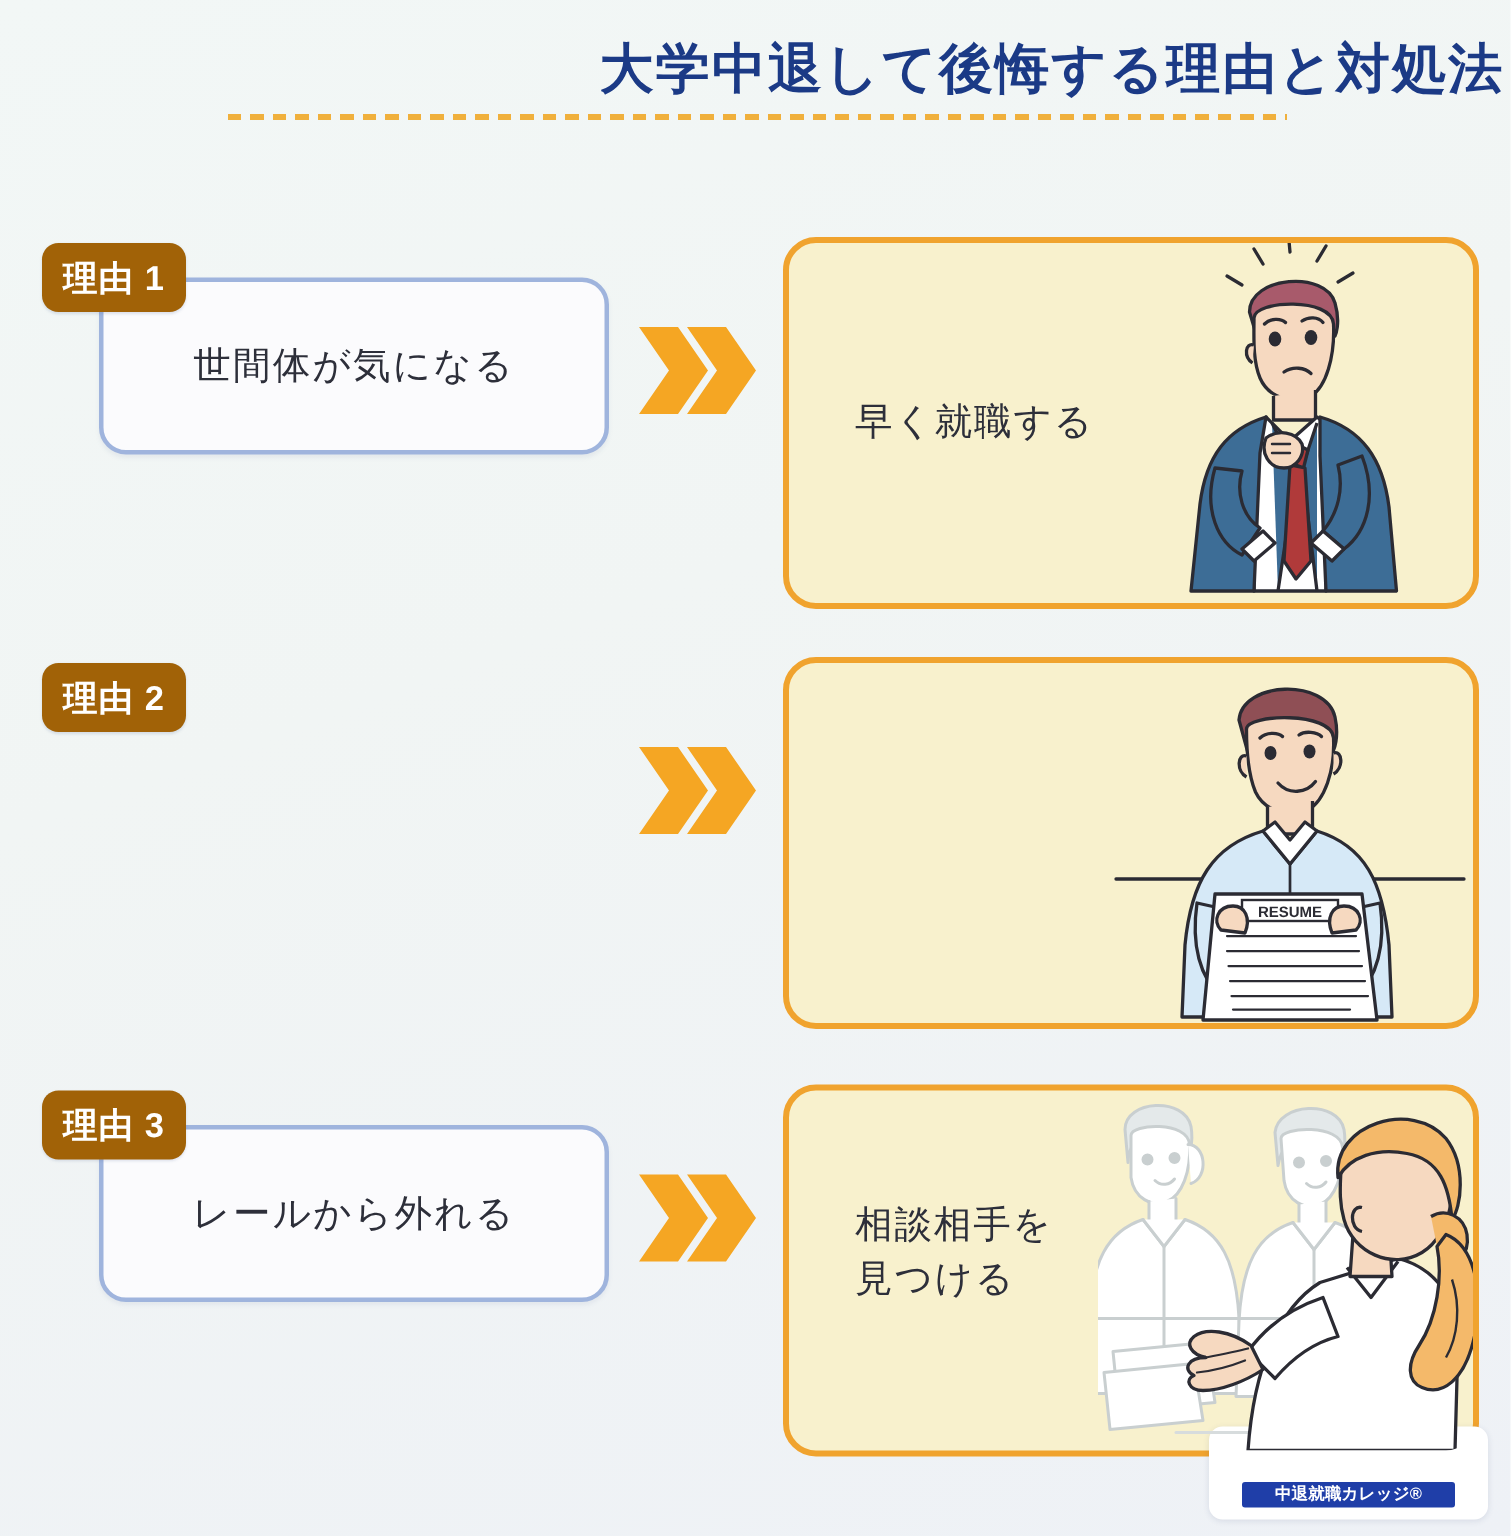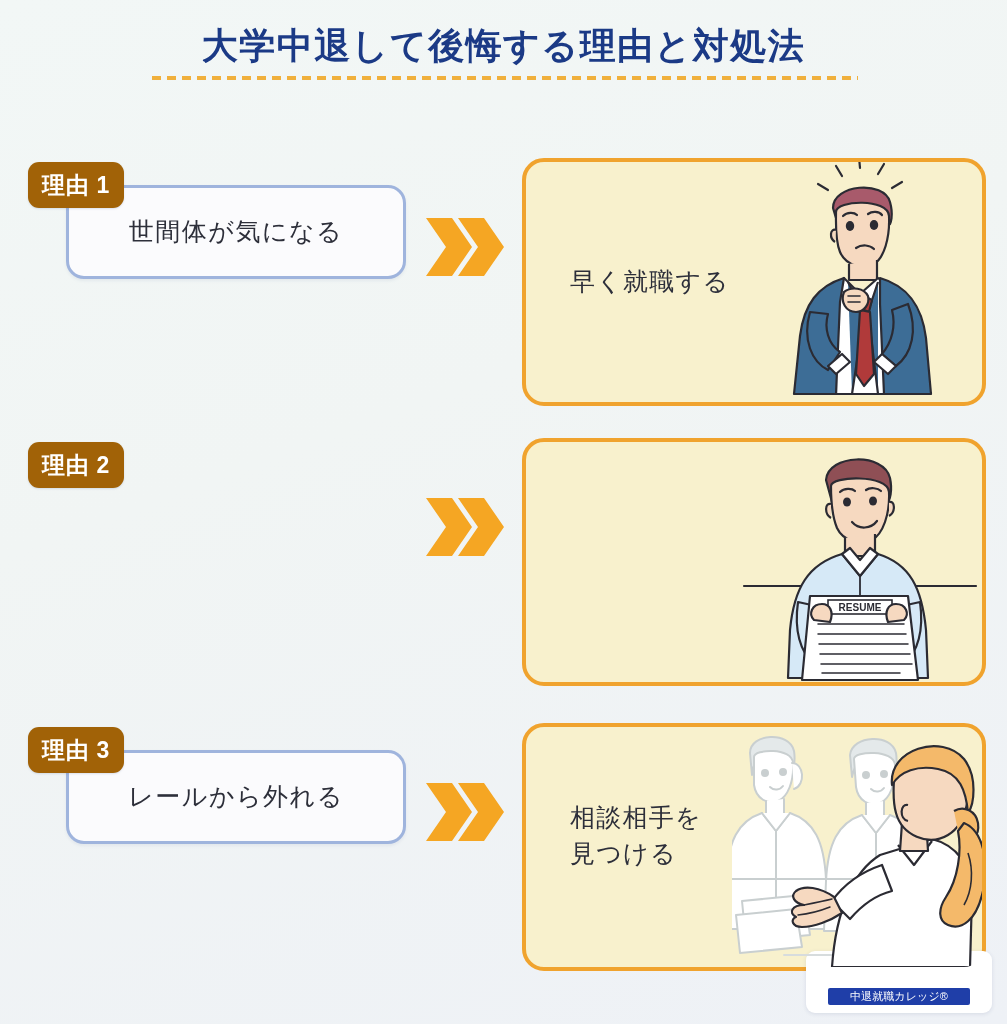--- a/index.html
+++ b/index.html
@@ -15,21 +15,21 @@
     position: relative;
     -webkit-font-smoothing: antialiased;
   }
 
   
   .title-wrap {
     position: absolute;
     left: 0;
     top: 24px;
     width: 1007px;
-    text-align: center;
+    text-align: right;
   }
   .title {
     display: inline-block;
     font-size: 36px;
     font-weight: 700;
     letter-spacing: 0.04em;
     color: #1b3a86;
     line-height: 1.2;
     padding: 0 4px 10px 4px;
     white-space: nowrap;
@@ -66,21 +66,21 @@
     left: 28px;
     top: 42px;
     width: 380px;
     height: 170px;
   }
   .reason-card {
     position: absolute;
     left: 38px;
     top: 23px;
     width: 340px;
-    height: 94px;
+    height: 118px;
     box-sizing: border-box;
     background: #fbfbfd;
     border: 3px solid #9fb4dd;
     border-radius: 18px;
     display: flex;
     align-items: center;
     justify-content: center;
     box-shadow: 0 2px 3px rgba(110,130,170,0.10);
   }
   .reason-card-text {
@@ -217,21 +217,21 @@
     height: 17px;
     background: #1f3ea8;
     border-radius: 2px;
     display: flex;
     align-items: center;
     justify-content: center;
   }
   .logo-banner-text {
     color: #ffffff;
     font-size: 11px;
-    font-weight: 400;
+    font-weight: 700;
     letter-spacing: 0.01em;
     line-height: 1;
   }
 </style>
 </head>
 <body>
 
 <div class="title-wrap">
   <div class="title">大学中退して後悔する理由と対処法</div>
 </div>

